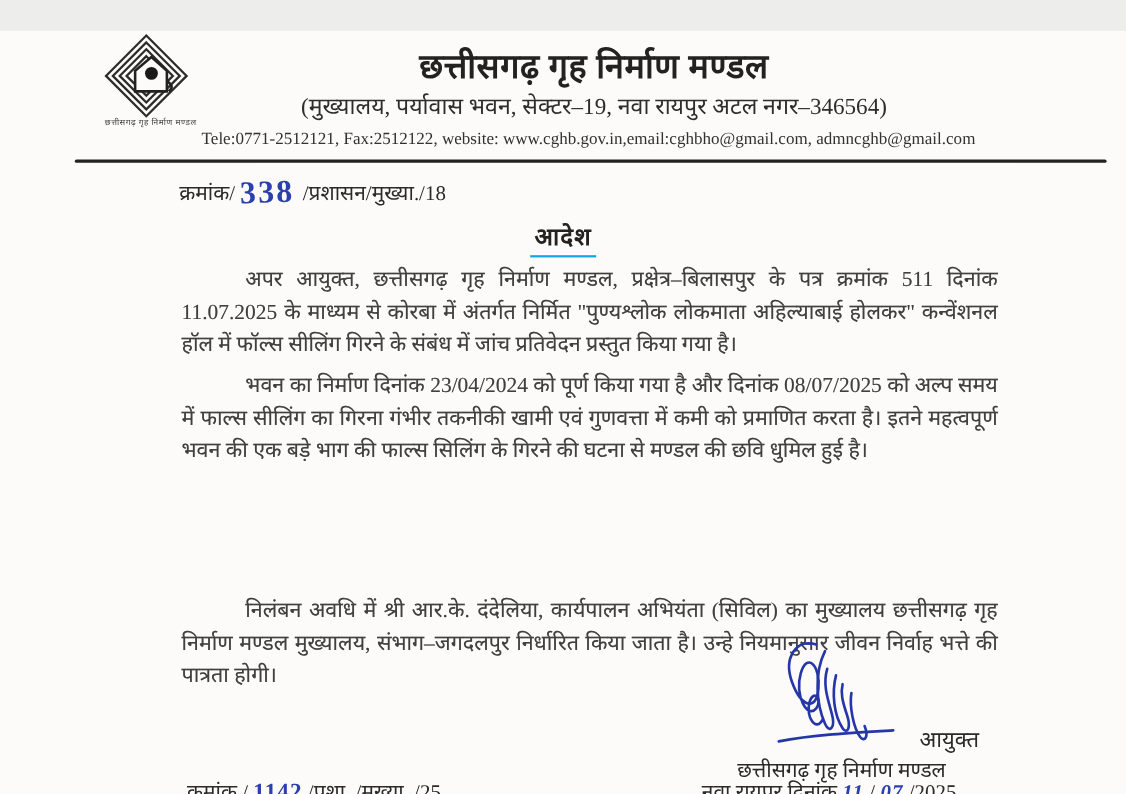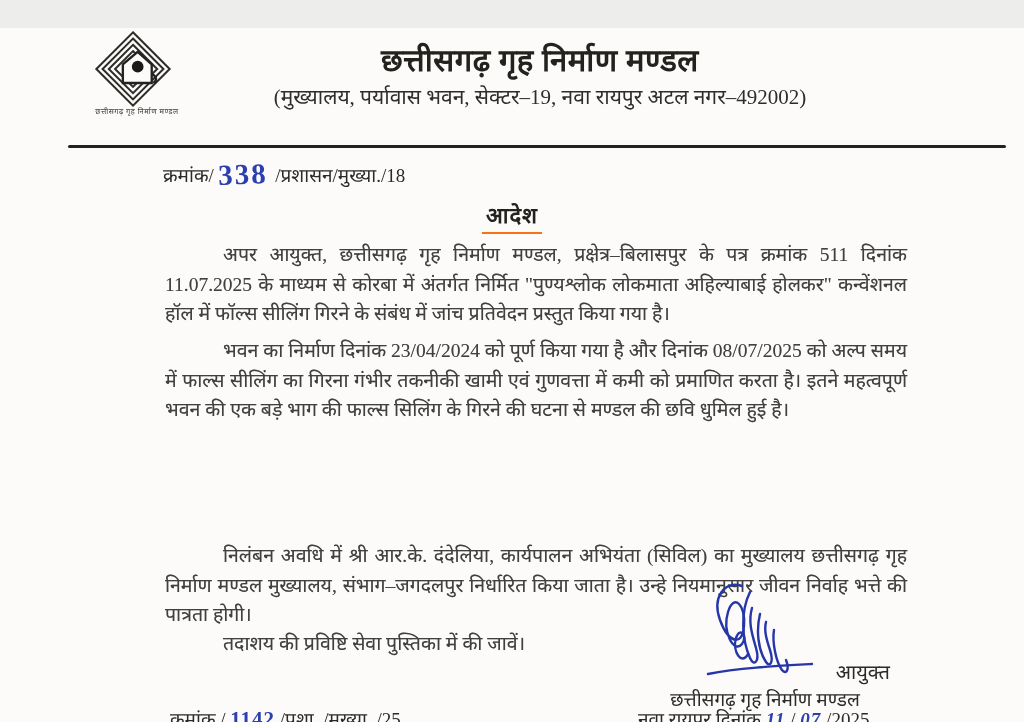--- a/index.html
+++ b/index.html
@@ -57,21 +57,21 @@
   }
   .ref-right{position:absolute;left:630px;top:10px;font-size:19px;color:#2b2a27;white-space:nowrap;}
   .hand{color:#2c3fae;font-weight:600;font-style:italic;letter-spacing:1px;}
   
   .order-heading{
     position:absolute;left:0;top:199px;width:1024px;text-align:center;
   }
   .order-heading span{
     display:inline-block;
     font-size:22px;font-weight:700;color:#23221f;
-    border-bottom:2px solid #f97316;
+    border-bottom:2px solid #0ea5e9;
     padding:0 4px 3px 4px;
     letter-spacing:1px;
   }
   
   .para{
     position:absolute;left:165px;width:742px;
     font-size:19.5px;line-height:29.5px;
     text-align:justify;text-indent:58px;
     color:#404040;
     text-shadow:0 0 .4px rgba(40,40,40,.35);
@@ -111,36 +111,36 @@
       <polygon points="50,19 81,50 50,81 19,50"></polygon>
       <polygon points="50,27 73,50 50,73 27,50"></polygon>
     </g>
     <polygon points="37,68 37,44 56,28 74,44 74,68" fill="#fcfbf9" stroke="#242220" stroke-width="3"></polygon>
     <circle cx="56" cy="47" r="7.5" fill="#1c1a18"></circle>
     <path d="M74,56 q10,6 2,12" fill="none" stroke="#242220" stroke-width="3"></path>
   </svg>
   <div class="logo-caption">छत्तीसगढ़ गृह निर्माण मण्डल</div>
 
   <div class="org-name">छत्तीसगढ़ गृह निर्माण मण्डल</div>
-  <div class="address-line">(मुख्यालय, पर्यावास भवन, सेक्टर–19, नवा रायपुर अटल नगर–492002)</div>
+  <div class="address-line">(मुख्यालय, पर्यावास भवन, सेक्टर–19, नवा रायपुर अटल नगर–346564)</div>
+  <div class="contact-line">Tele:0771-2512121, Fax:2512122, website: www.cghb.gov.in,email:cghbho@gmail.com, admncghb@gmail.com</div>
   <div class="header-rule"></div>
 
   <div class="ref-row">
     <div class="ref-left"><span>क्रमांक/</span><span class="ref-no">338</span><span>/प्रशासन/मुख्या./18</span>
     </div>
   </div>
 
   <div class="order-heading">
     <span>आदेश</span>
   </div>
 
   <div class="para p1">अपर आयुक्त, छत्तीसगढ़ गृह निर्माण मण्डल, प्रक्षेत्र–बिलासपुर के पत्र क्रमांक 511 दिनांक 11.07.2025 के माध्यम से कोरबा में अंतर्गत निर्मित "पुण्यश्लोक लोकमाता अहिल्याबाई होलकर" कन्वेंशनल हॉल में फॉल्स सीलिंग गिरने के संबंध में जांच प्रतिवेदन प्रस्तुत किया गया है।</div>
   <div class="para p2">भवन का निर्माण दिनांक 23/04/2024 को पूर्ण किया गया है और दिनांक 08/07/2025 को अल्प समय में फाल्स सीलिंग का गिरना गंभीर तकनीकी खामी एवं गुणवत्ता में कमी को प्रमाणित करता है। इतने महत्वपूर्ण भवन की एक बड़े भाग की फाल्स सिलिंग के गिरने की घटना से मण्डल की छवि धुमिल हुई है।</div>
   <div class="para p4">निलंबन अवधि में श्री आर.के. दंदेलिया, कार्यपालन अभियंता (सिविल) का मुख्यालय छत्तीसगढ़ गृह निर्माण मण्डल मुख्यालय, संभाग–जगदलपुर निर्धारित किया जाता है। उन्हे नियमानुसार जीवन निर्वाह भत्ते की पात्रता होगी।</div>
-  <div class="para p5">तदाशय की प्रविष्टि सेवा पुस्तिका में की जावें।</div>
 
   <svg class="sig-svg" viewBox="0 0 130 104">
     <g fill="none" stroke="#2536a8" stroke-width="2.4" stroke-linecap="round">
       <path d="M52,8 C34,2 22,20 30,42 C38,64 52,70 54,48 C56,28 44,14 38,34 C32,54 44,76 52,66 C58,58 50,48 46,60 C42,74 52,88 58,76"></path>
       <path d="M60,14 C50,34 52,62 60,80 C64,89 70,84 66,70 C62,56 58,44 62,30"></path>
       <path d="M70,36 C66,52 68,72 76,84 C80,90 84,84 80,72 C76,60 74,52 76,44"></path>
       <path d="M84,52 C82,64 86,84 92,92 C96,97 100,92 96,82"></path>
       <path d="M18,96 C48,90 86,88 122,86"></path>
     </g>
   </svg>

